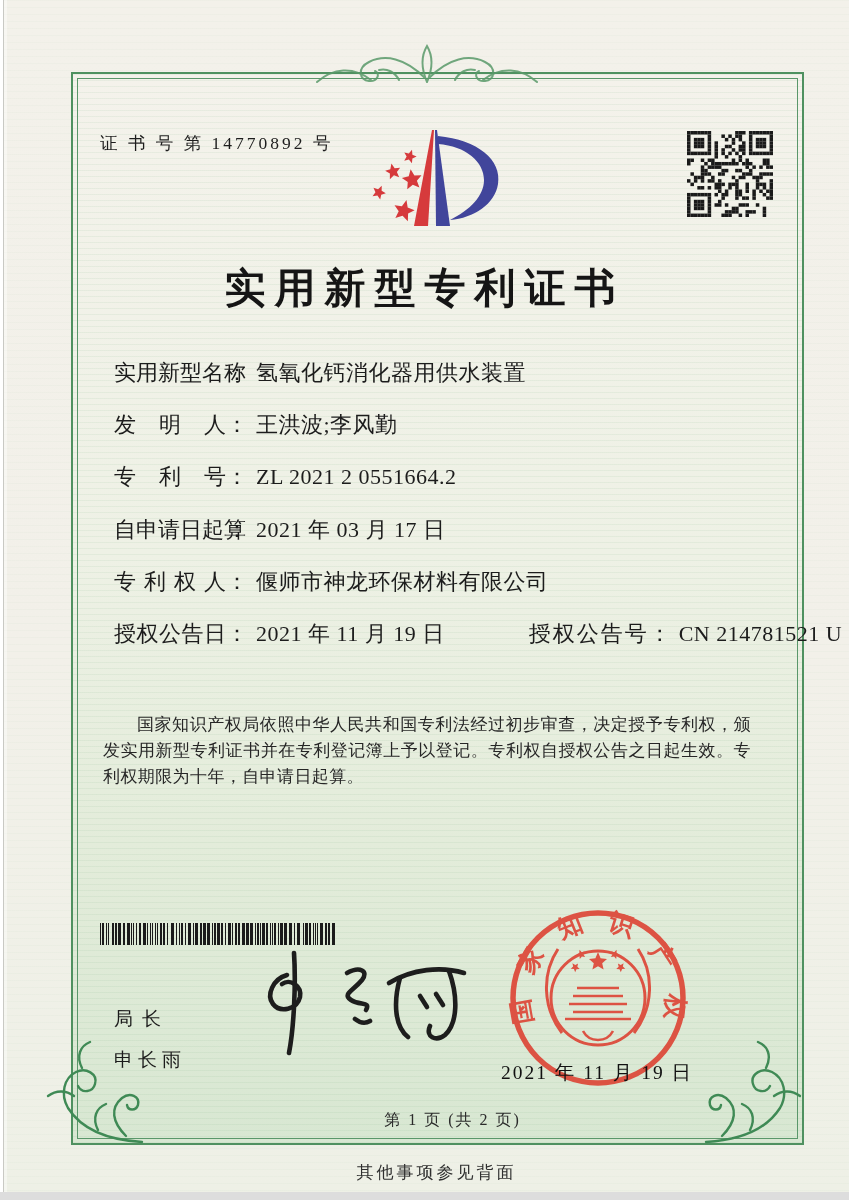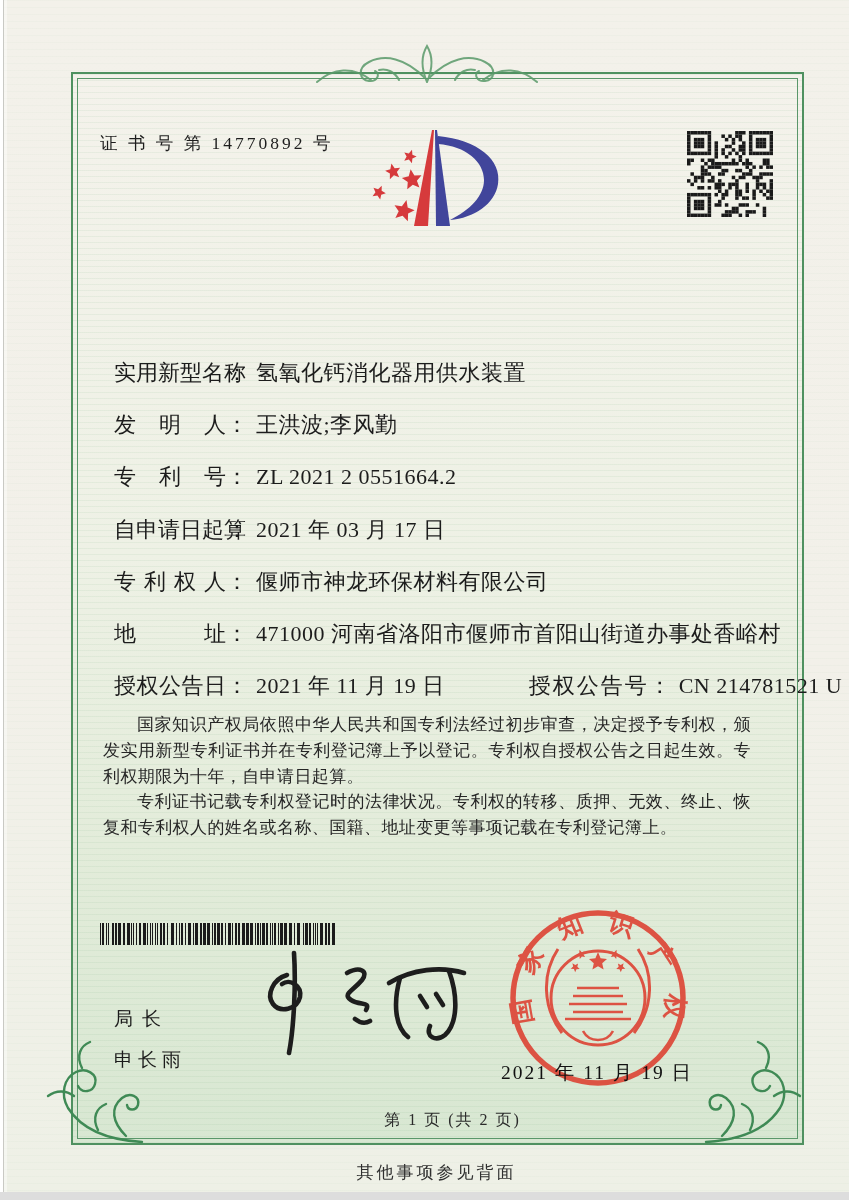--- a/index.html
+++ b/index.html
@@ -393,48 +393,45 @@
       <rect x="5" y="24" width="1.02" height="1.02" fill="#1a1a1a"></rect>
       <rect x="6" y="24" width="1.02" height="1.02" fill="#1a1a1a"></rect>
       <rect x="10" y="24" width="1.02" height="1.02" fill="#1a1a1a"></rect>
       <rect x="11" y="24" width="1.02" height="1.02" fill="#1a1a1a"></rect>
       <rect x="12" y="24" width="1.02" height="1.02" fill="#1a1a1a"></rect>
       <rect x="15" y="24" width="1.02" height="1.02" fill="#1a1a1a"></rect>
       <rect x="17" y="24" width="1.02" height="1.02" fill="#1a1a1a"></rect>
       <rect x="22" y="24" width="1.02" height="1.02" fill="#1a1a1a"></rect>
     </svg>
 
+  <div class="title">实用新型专利证书</div>
 
   <div class="fields">
     <div class="frow">
       <span class="flabel">实用新型名称</span><span class="colon">：</span><span class="fvalue">氢氧化钙消化器用供水装置</span>
     </div>
     <div class="frow">
       <span class="flabel">发明人</span><span class="colon">：</span><span class="fvalue">王洪波;李风勤</span>
     </div>
     <div class="frow">
       <span class="flabel">专利号</span><span class="colon">：</span><span class="fvalue">ZL 2021 2 0551664.2</span>
     </div>
     <div class="frow">
       <span class="flabel">自申请日起算</span><span class="colon">：</span><span class="fvalue">2021 年 03 月 17 日</span>
     </div>
     <div class="frow">
       <span class="flabel">专利权人</span><span class="colon">：</span><span class="fvalue">偃师市神龙环保材料有限公司</span>
     </div>
     <div class="frow">
-      <span class="flabel">地址</span><span class="colon">：</span><span class="fvalue">471000 河南省洛阳市偃师市首阳山街道办事处香峪村</span>
-    </div>
-    <div class="frow">
       <span class="flabel">授权公告日</span><span class="colon">：</span><span class="fvalue">2021 年 11 月 19 日</span><span class="fpair2"><span class="flabel2">授权公告号</span><span class="colon">：</span><span class="fvalue">CN 214781521 U</span></span>
     </div>
   </div>
 
   <div class="body-text">
     <p>国家知识产权局依照中华人民共和国专利法经过初步审查，决定授予专利权，颁发实用新型专利证书并在专利登记簿上予以登记。专利权自授权公告之日起生效。专利权期限为十年，自申请日起算。</p>
-    <p>专利证书记载专利权登记时的法律状况。专利权的转移、质押、无效、终止、恢复和专利权人的姓名或名称、国籍、地址变更等事项记载在专利登记簿上。</p>
   </div>
 
   <svg class="barcode" id="barcode-svg" width="236" height="22">
       <rect x="0" y="0" width="1" height="22" fill="#1b1b1b"></rect>
       <rect x="2" y="0" width="2" height="22" fill="#1b1b1b"></rect>
       <rect x="6" y="0" width="1" height="22" fill="#1b1b1b"></rect>
       <rect x="8" y="0" width="1" height="22" fill="#1b1b1b"></rect>
       <rect x="12" y="0" width="2" height="22" fill="#1b1b1b"></rect>
       <rect x="15" y="0" width="2" height="22" fill="#1b1b1b"></rect>
       <rect x="18" y="0" width="3" height="22" fill="#1b1b1b"></rect>

